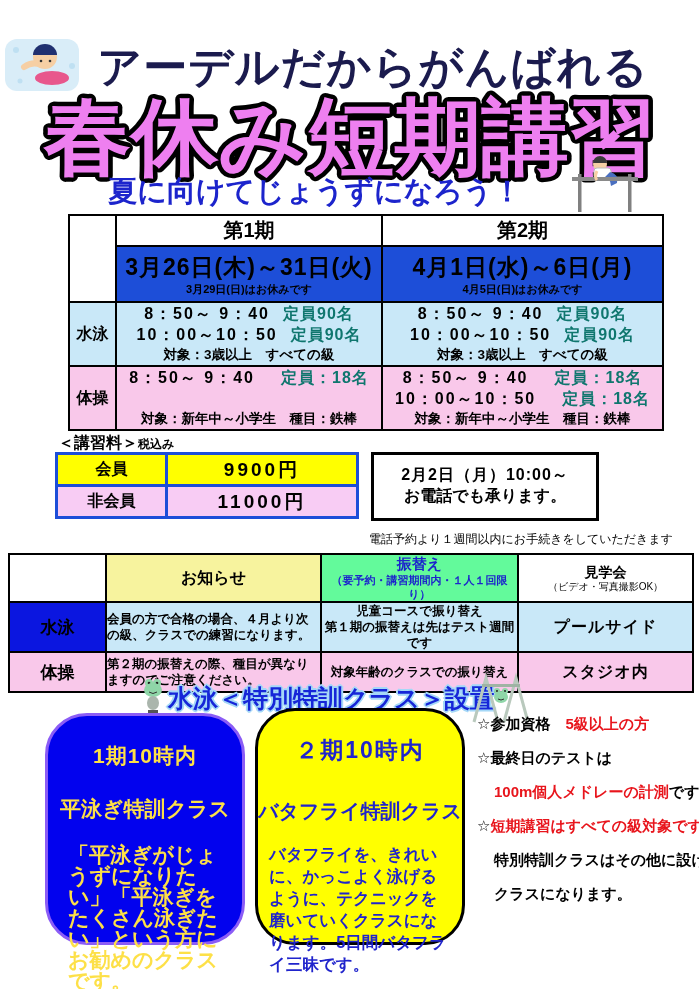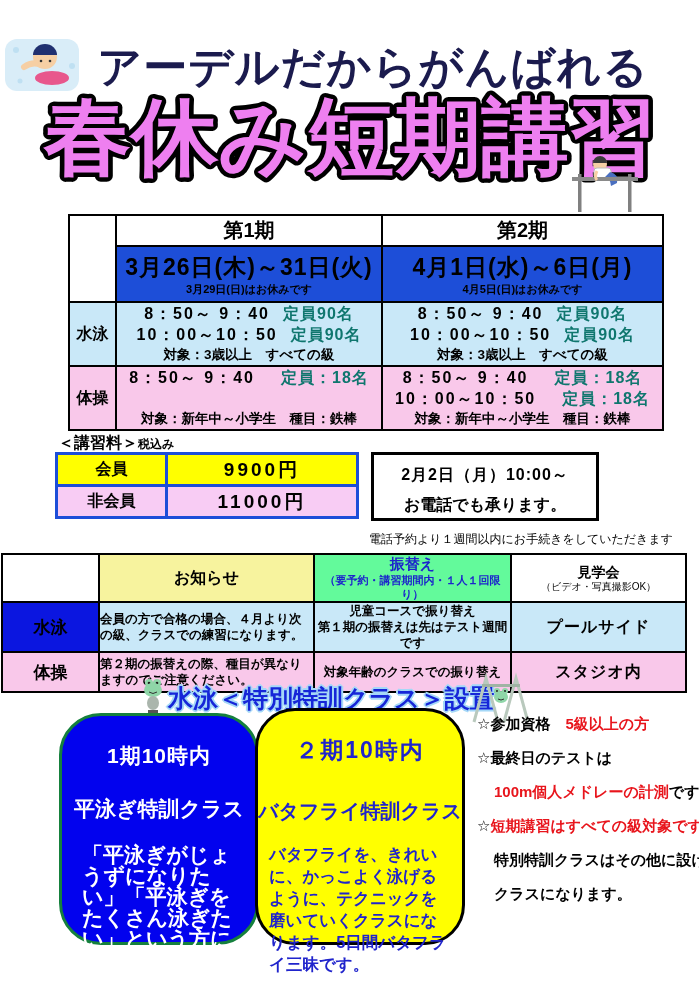--- a/index.html
+++ b/index.html
@@ -43,25 +43,25 @@
   .fees{position:absolute;top:452px;left:55px;width:301px;border:3px solid #000;}
   .fees td{border:3px solid #1d4ed8;height:32px;text-align:center;font-size:16px;}
   .fees .price{font-size:19px;letter-spacing:3px;}
   .fees tr.member td{background:#ffff00;}
   .fees tr.nonmember td{background:#f8ccf4;}
 
   
   .recruit-label{position:absolute;top:452px;left:374px;font-size:16px;}
   .recruit-box{position:absolute;top:452px;left:371px;width:228px;height:69px;
                border:3px solid #000;text-align:center;font-size:16px;padding-top:10px;background:#fff;}
-  .recruit-box .r1{margin-bottom:9px;letter-spacing:1px;}
+  .recruit-box .r1{letter-spacing:1px;}
   .phone-note{position:absolute;top:531px;left:369px;font-size:12px;font-weight:normal;}
 
   
-  .info{position:absolute;top:553px;left:1px;width:684px;}
+  .info{position:absolute;top:553px;left:8px;width:684px;}
   .info th,.info td{border:2px solid #000;padding:0;}
   .info th{height:44px;}
   .h-blank{background:#fff;}
   .h-notice{background:#f7f39e;font-size:16px;}
   .h-transfer{background:#63fa9b;color:#1c24cc;}
   .h-transfer .main{font-size:15px;line-height:18px;}
   .h-transfer .sub{font-size:11px;line-height:14px;}
   .h-visit{background:#fff;}
   .h-visit .main{font-size:14px;line-height:18px;}
   .h-visit .sub{font-size:10px;line-height:12px;font-weight:normal;}
@@ -76,22 +76,22 @@
   .c-visit{font-size:16px;text-align:center;letter-spacing:1px;}
 
   
   .frog-icon{position:absolute;left:140px;top:676px;}
   .section-title{position:absolute;left:168px;top:682px;width:302px;text-align:center;
      font-size:25px;color:#1626d8;white-space:nowrap;
      text-shadow:-2px 0 #a5d8f7,2px 0 #a5d8f7,0 -2px #a5d8f7,0 2px #a5d8f7,
                  -1px -1px #a5d8f7,1px 1px #a5d8f7,-1px 1px #a5d8f7,1px -1px #a5d8f7;}
   .frog-bar-icon{position:absolute;left:470px;top:666px;}
 
-  .blue-box{position:absolute;top:713px;left:59px;width:200px;height:232px;background:#0202ee;
-            border:3px solid #15803d;border-radius:42px;color:#ffffff;text-align:center;}
+  .blue-box{position:absolute;top:713px;left:45px;width:200px;height:232px;background:#0202ee;
+            border:3px solid #8b5cf6;border-radius:42px;color:#fde047;text-align:center;}
   .blue-box .period{margin-top:26px;font-size:21px;letter-spacing:1px;}
   .blue-box .bname{margin-top:25px;font-size:21px;}
   .blue-box .desc{margin:21px 20px 0;font-size:21px;text-align:left;line-height:21px;}
 
   .yellow-box{position:absolute;top:708px;left:255px;width:210px;height:237px;background:#ffff00;
               border:3px solid #000;border-radius:40px;color:#2024cc;text-align:center;}
   .yellow-box .period{margin-top:24px;font-size:23px;letter-spacing:2px;}
   .yellow-box .bname{margin-top:32px;font-size:20px;}
   .yellow-box .desc{margin:18px 11px 0;font-size:16.5px;text-align:left;line-height:22px;}
 
@@ -116,20 +116,21 @@
       <circle cx="41" cy="21" r="12" fill="#f6cfa4"></circle>
       <path d="M29 19 a12 11 0 0 1 24 0 z" fill="#203070"></path>
       <circle cx="37" cy="25" r="1.3" fill="#333"></circle>
       <circle cx="46" cy="25" r="1.3" fill="#333"></circle>
     </svg>
   </div>
   <div class="tagline">アーデルだからがんばれる</div>
   <svg class="title-svg" width="644" height="100" viewBox="0 0 644 100">
     <text x="322" y="78" text-anchor="middle" font-size="84" font-weight="bold" font-family="'Liberation Sans','DejaVu Sans',sans-serif" fill="#ee7ff0" stroke="#000" stroke-width="9" stroke-linejoin="round" paint-order="stroke" textLength="612" lengthAdjust="spacingAndGlyphs">春休み短期講習</text>
   </svg>
+  <div class="subtitle">夏に向けてじょうずになろう！</div>
   <div class="gymnast-icon">
     <svg width="78" height="60" viewBox="0 0 78 60">
       <rect x="12" y="22" width="3.5" height="38" fill="#808080"></rect>
       <rect x="62" y="22" width="3.5" height="38" fill="#808080"></rect>
       <circle cx="34" cy="12" r="7" fill="#f6cfa4"></circle>
       <path d="M27 11 a7 7 0 0 1 14 0 z" fill="#3a3a3a"></path>
       <rect x="28" y="16" width="17" height="11" rx="3" fill="#fff" stroke="#bbb"></rect>
       <path d="M44 20 q9 2 7 11 l-6 3 q-1 -9 -6 -9 z" fill="#4a6fc0"></path>
       <rect x="6" y="25" width="66" height="4" fill="#8a8a8a"></rect>
       <path d="M31 19 q-3 6 0 9" stroke="#f6cfa4" stroke-width="3" fill="none"></path>

